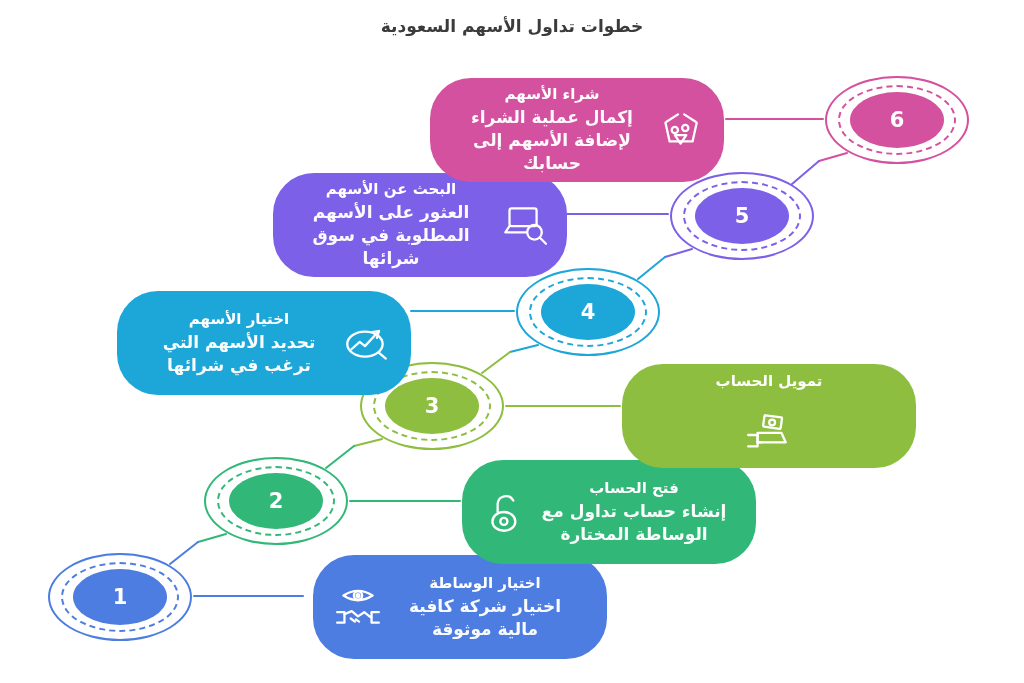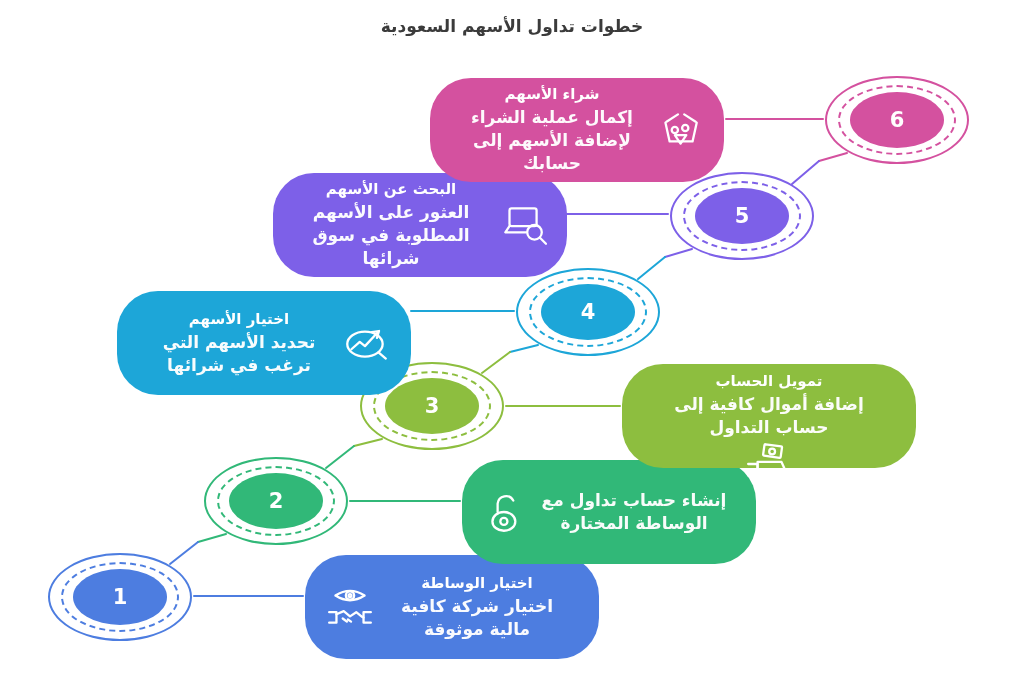--- a/index.html
+++ b/index.html
@@ -68,21 +68,21 @@
   </svg>
 
   <div style="--c: #4d7de0;">
     <div class="node" style="left:48px;top:553px;">
       <div class="ring-outer"></div>
       <div class="ring-dashed"></div>
       <div class="disc">
           <span>1</span>
         </div>
     </div>
-    <div class="card icon-left" style="left:305px;top:555px;">
+    <div class="card icon-left" style="left:313px;top:555px;">
       <span class="icon">
         <svg width="50" height="50" viewBox="0 0 48 48">
           <path d="M10 13 Q24 4 38 13 Q24 22 10 13 Z"></path>
           <circle cx="24" cy="13" r="4"></circle>
             <circle cx="24" cy="13" r="1.4"></circle>
           <path d="M4 29 h7 v10 h-7"></path>
             <path d="M44 29 h-7 v10 h7"></path>
           <path d="M11 31 l7 -3 6 5 6 -4 5 4 2 1"></path>
           <path d="M17 35 l4 3 M22 36 l3 2"></path>
         </svg>
@@ -104,20 +104,21 @@
     </div>
     <div class="card icon-left" style="left:462px;top:460px;">
       <span class="icon">
         <svg width="50" height="50" viewBox="0 0 48 48">
           <path d="M15 24 v-8 a8 8 0 0 1 15 -3"></path>
           <ellipse cx="21" cy="33" rx="11" ry="9"></ellipse>
           <circle cx="21" cy="33" r="3.4"></circle>
         </svg>
       </span>
       <div class="texts">
+        <div class="card-title">فتح الحساب</div>
         <div class="card-desc">إنشاء حساب تداول مع الوساطة المختارة</div>
       </div>
     </div>
   </div>
 
   <div style="--c: #8dbe3f;">
     <div class="node" style="left:360px;top:362px;">
       <div class="ring-outer"></div>
       <div class="ring-dashed"></div>
       <div class="disc">
@@ -129,21 +130,20 @@
         <svg width="50" height="50" viewBox="0 0 48 48">
           <rect x="19" y="6" width="17" height="11" rx="1" transform="rotate(8 27 11)"></rect>
           <circle cx="27" cy="12" r="2.8"></circle>
           <path d="M13 22 h23 l4 9 h-27 z"></path>
           <path d="M4 24 h9 v11 h-9"></path>
           <path d="M13 31 h4"></path>
         </svg>
       </span>
       <div class="texts">
         <div class="card-title">تمويل الحساب</div>
-        <div class="card-desc">إضافة أموال كافية إلى حساب التداول</div>
       </div>
     </div>
   </div>
 
   <div style="--c: #1da6d8;">
     <div class="node" style="left:516px;top:268px;">
       <div class="ring-outer"></div>
       <div class="ring-dashed"></div>
       <div class="disc">
           <span>4</span>

